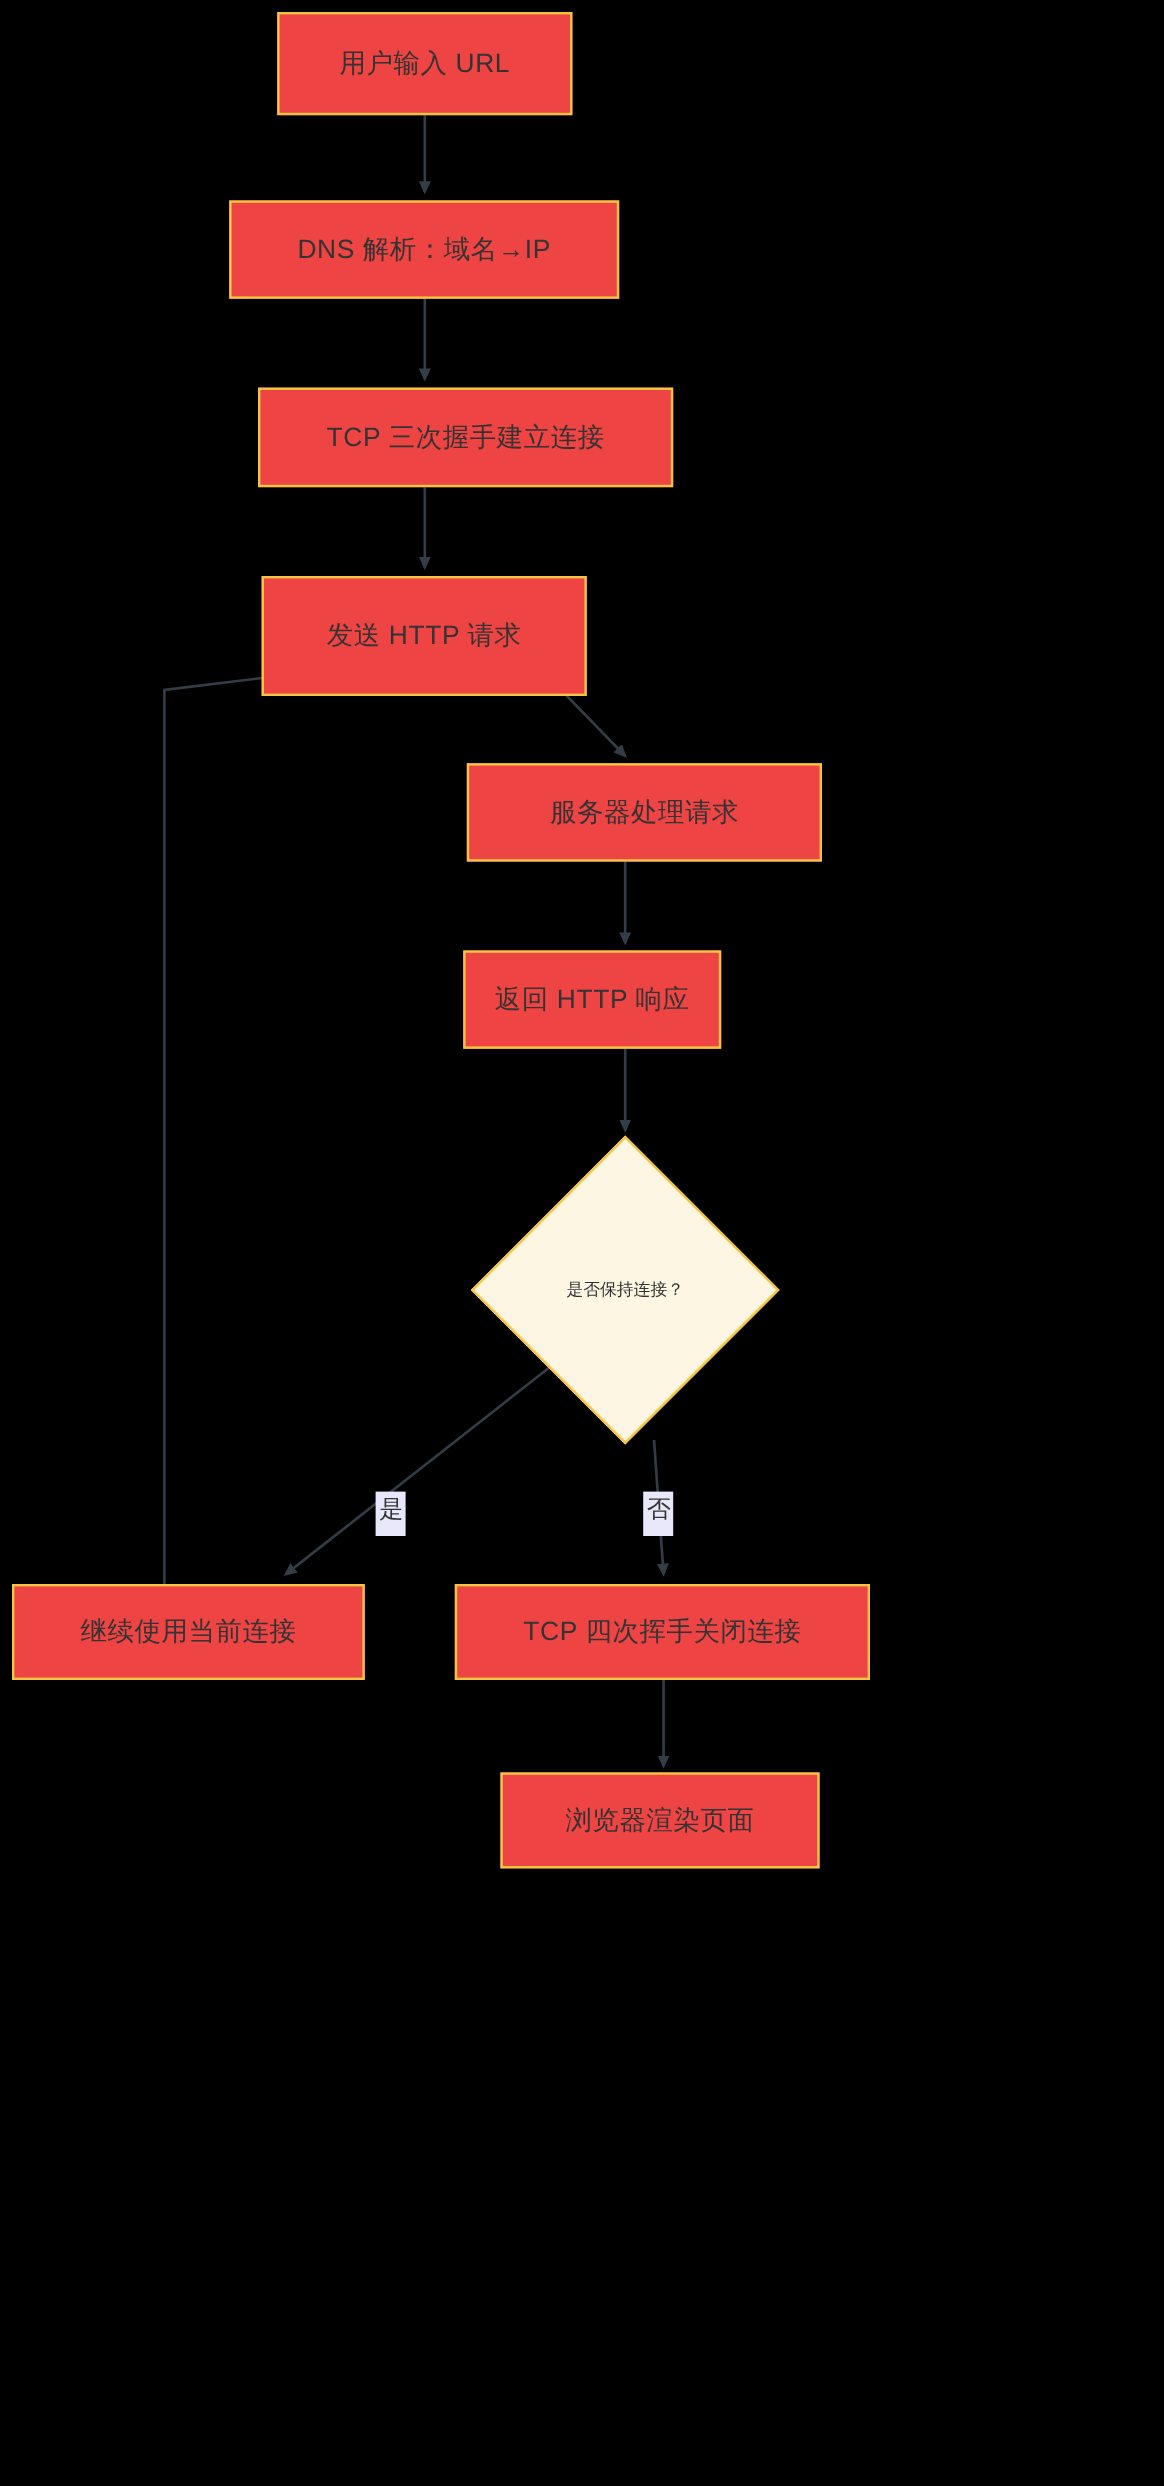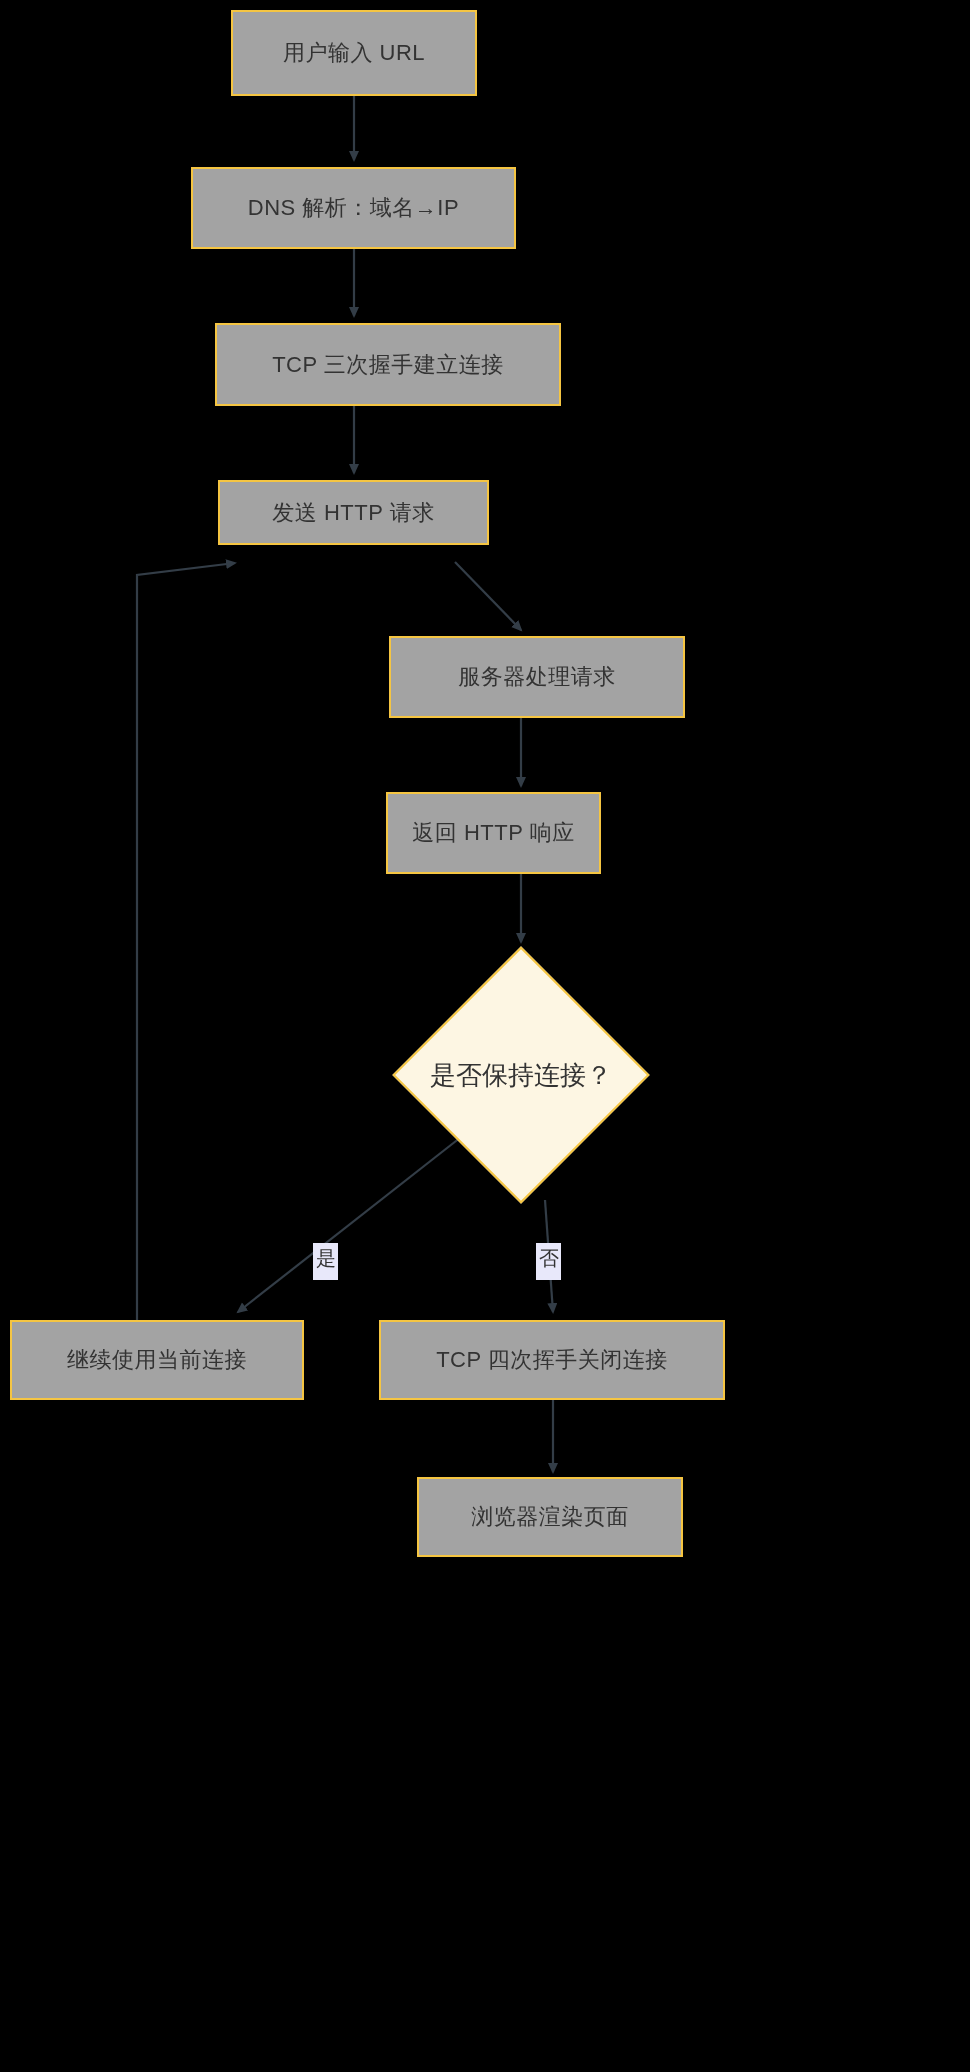--- a/index.html
+++ b/index.html
@@ -1,25 +1,25 @@
 <!DOCTYPE html>
 <html><head>
 <meta charset="utf-8">
 <style>
   html,body{margin:0;padding:0;background:#000;}
   body{width:970px;height:2072px;position:relative;overflow:hidden;
        font-family:"Liberation Sans","DejaVu Sans",sans-serif;}
   #stage{position:absolute;left:0;top:0;width:970px;height:2072px;background:#000;}
   svg.edges{position:absolute;left:0;top:0;width:970px;height:2072px;}
   .node{position:absolute;box-sizing:border-box;display:flex;align-items:center;
-        justify-content:center;background:#a3a3a3;border:2px solid #f5c542;
+        justify-content:center;background:#ef4444;border:2px solid #f5c542;
         color:#333333;font-size:22px;letter-spacing:.5px;text-align:center;
         line-height:1.25;white-space:nowrap;}
   .decision{position:absolute;box-sizing:border-box;display:flex;align-items:center;
-        justify-content:center;color:#333333;font-size:26px;white-space:nowrap;}
+        justify-content:center;color:#333333;font-size:14px;white-space:nowrap;}
   .decision .dshape{position:absolute;left:0;top:0;width:100%;height:100%;
         background:#fdf6e3;border:2px solid #f5c542;
         transform:rotate(45deg);box-sizing:border-box;}
   .decision .dlabel{position:relative;z-index:2;}
   .elabel{position:absolute;background:#e8e8fa;color:#333333;font-size:20px;
         padding:2px 3px;line-height:1.3;box-sizing:border-box;text-align:center;}
 </style>
 </head>
 <body>
 
@@ -50,21 +50,21 @@
   </div>
 
   <div class="node" style="left:191px;top:167px;width:325px;height:82px;">
     <span>DNS 解析：域名→IP</span>
   </div>
 
   <div class="node" style="left:181px;top:323px;width:346px;height:83px;margin-left:34px;">
     <span>TCP 三次握手建立连接</span>
   </div>
 
-  <div class="node" style="left:218px;top:480px;width:271px;height:65px;">
+  <div class="node" style="left:218px;top:480px;width:271px;height:100px;">
     <span>发送 HTTP 请求</span>
   </div>
 
   <div class="node" style="left:389px;top:636px;width:296px;height:82px;">
     <span>服务器处理请求</span>
   </div>
 
   <div class="node" style="left:386px;top:792px;width:215px;height:82px;">
     <span>返回 HTTP 响应</span>
   </div>

